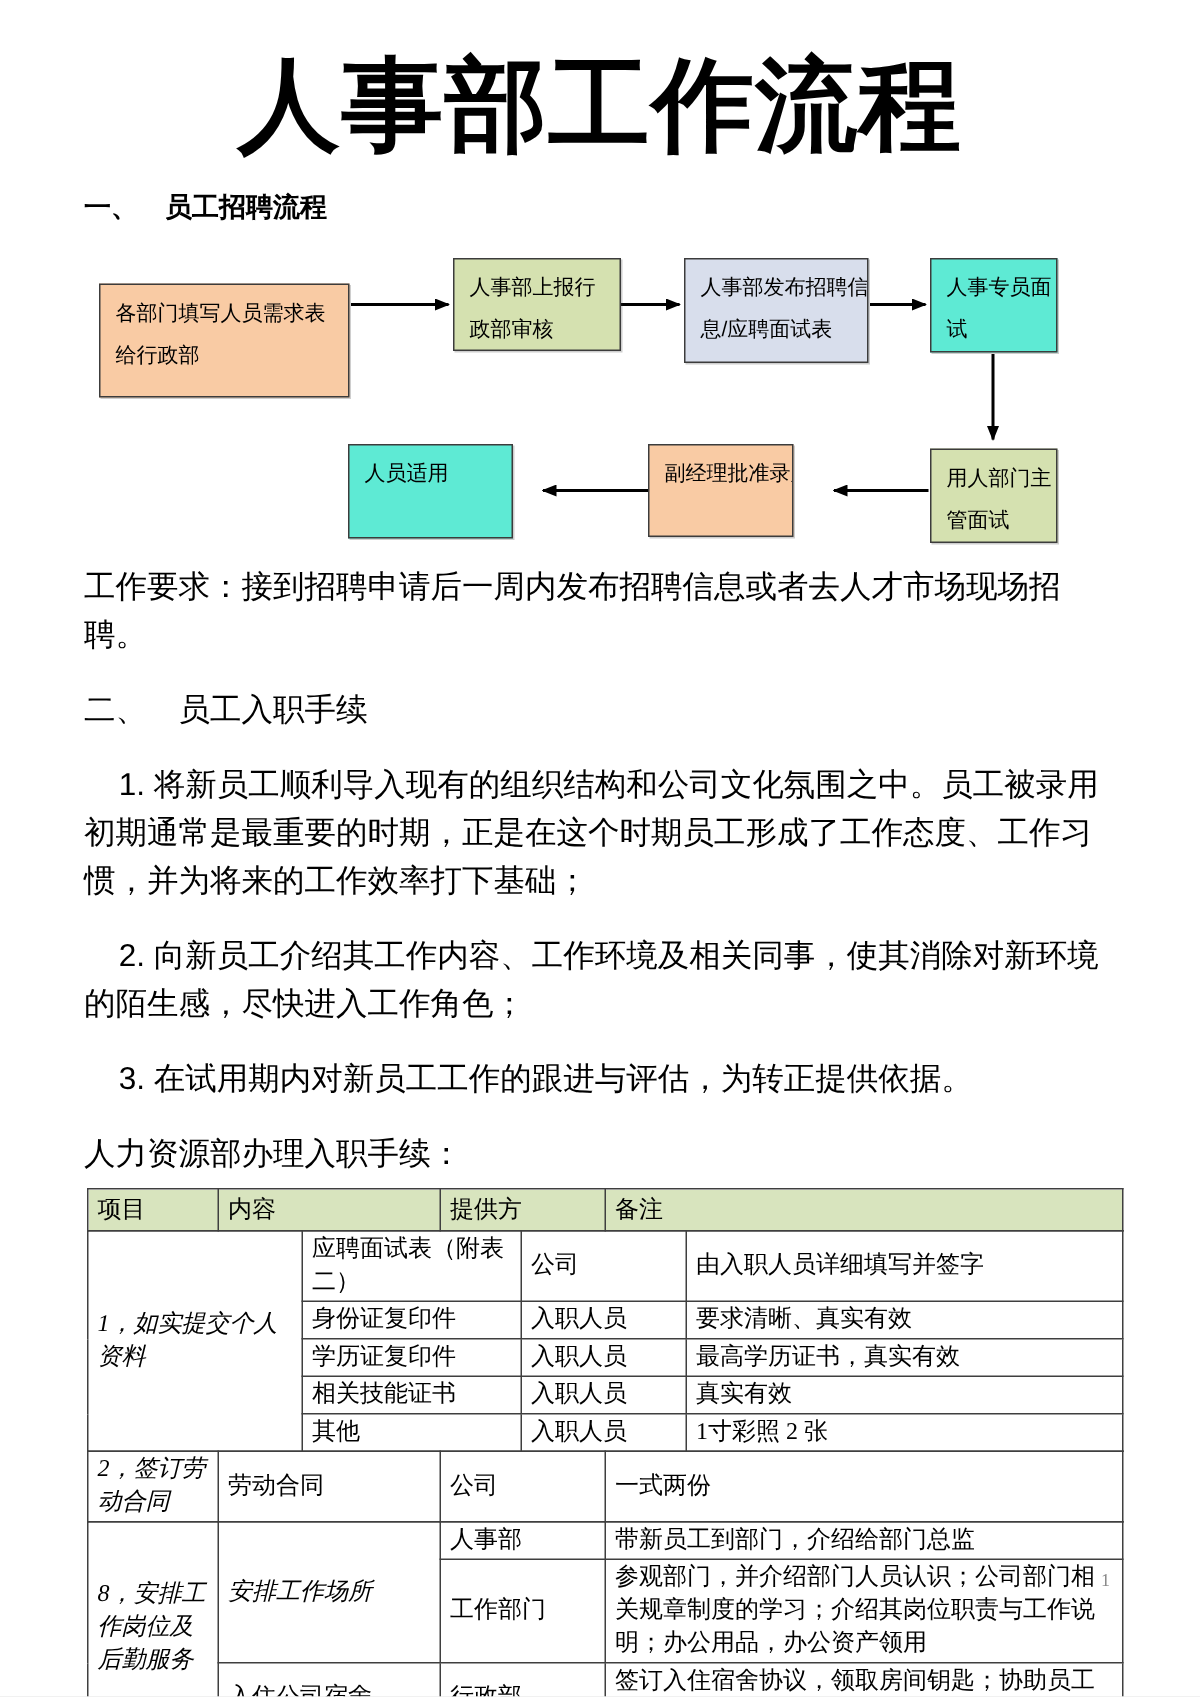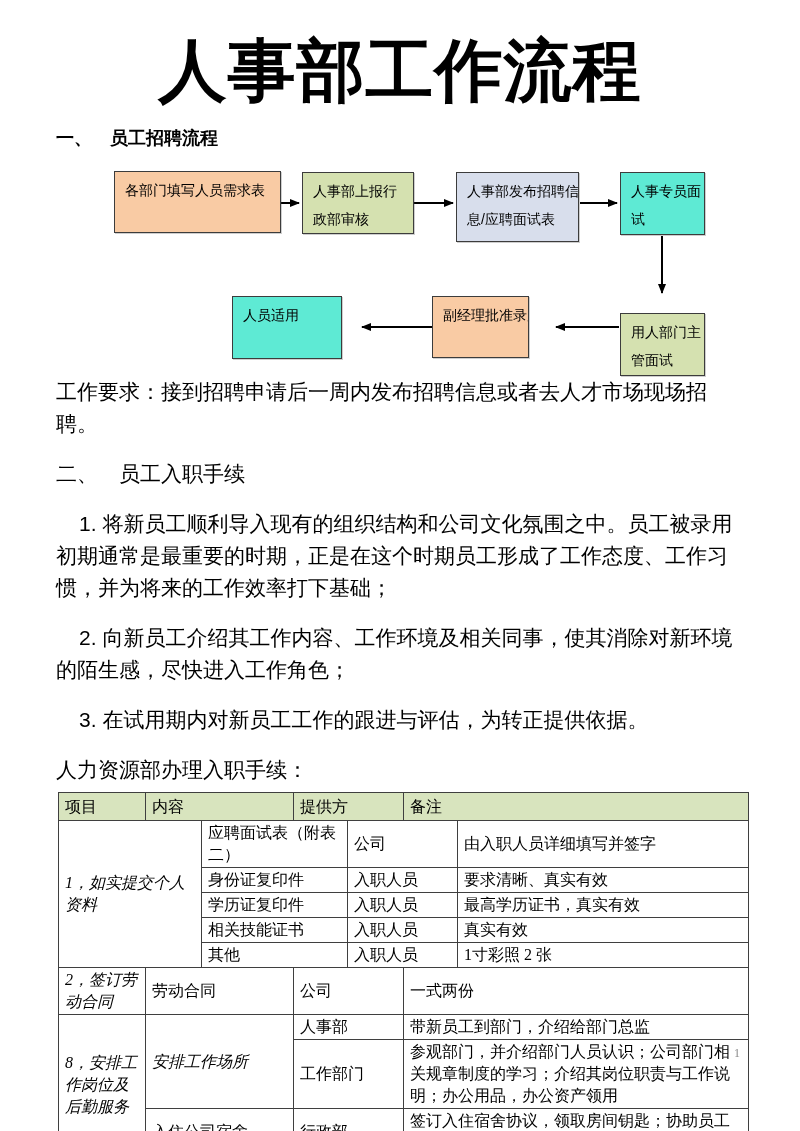--- a/index.html
+++ b/index.html
@@ -41,25 +41,25 @@
     font-size:14px;
     line-height:28px;
     padding:4px 4px 2px 10px;
     overflow:hidden;
   }
   .fc-box .ln{display:block;white-space:nowrap;}
   .c-orange{background:#F9CBA4;}
   .c-green{background:#D5E1B0;}
   .c-lav{background:#D8DEEC;}
   .c-blue{background:#5eead4;}
-  .b1{left:10px; top:1px;  width:167px;height:62px;margin-left:48px;}
+  .b1{left:10px; top:19px;  width:167px;height:76px;}
   .b2{left:246px;top:2px;  width:112px; height:62px;}
   .b3{left:400px;top:2px;  width:123px;height:70px;}
   .b4{left:564px;top:2px;  width:85px; height:63px;}
-  .b5{left:564px;top:143px;width:85px; height:63px;}
+  .b5{left:564px;top:129px;width:85px; height:63px;}
   .b6{left:376px;top:126px;width:97px;height:62px;}
   .b7{left:176px;top:126px;width:110px;height:63px;}
   
   .body{
     margin:18px 52px 0 56px;
     font-size:21px;
     line-height:32px;
     font-weight:400;
   }
   .note{margin-top:14px;}
@@ -119,20 +119,21 @@
       <line x1="178" y1="33" x2="243" y2="33" stroke="#000" stroke-width="2" marker-end="url(#ah)"></line>
       <line x1="344" y1="33" x2="397" y2="33" stroke="#000" stroke-width="2" marker-end="url(#ah)"></line>
       <line x1="524" y1="33" x2="561" y2="33" stroke="#000" stroke-width="2" marker-end="url(#ah)"></line>
       <line x1="606" y1="66" x2="606" y2="123" stroke="#000" stroke-width="2" marker-end="url(#ah)"></line>
       <line x1="563" y1="157" x2="500" y2="157" stroke="#000" stroke-width="2" marker-end="url(#ah)"></line>
       <line x1="385" y1="157" x2="306" y2="157" stroke="#000" stroke-width="2" marker-end="url(#ah)"></line>
     </svg>
 
     <div class="fc-box b1 c-orange">
       <span class="ln">各部门填写人员需求表</span>
+      <span class="ln">给行政部</span>
     </div>
     <div class="fc-box b2 c-green">
       <span class="ln">人事部上报行</span>
       <span class="ln">政部审核</span>
     </div>
     <div class="fc-box b3 c-lav">
       <span class="ln">人事部发布招聘信</span>
       <span class="ln">息/应聘面试表</span>
     </div>
     <div class="fc-box b4 c-blue">

